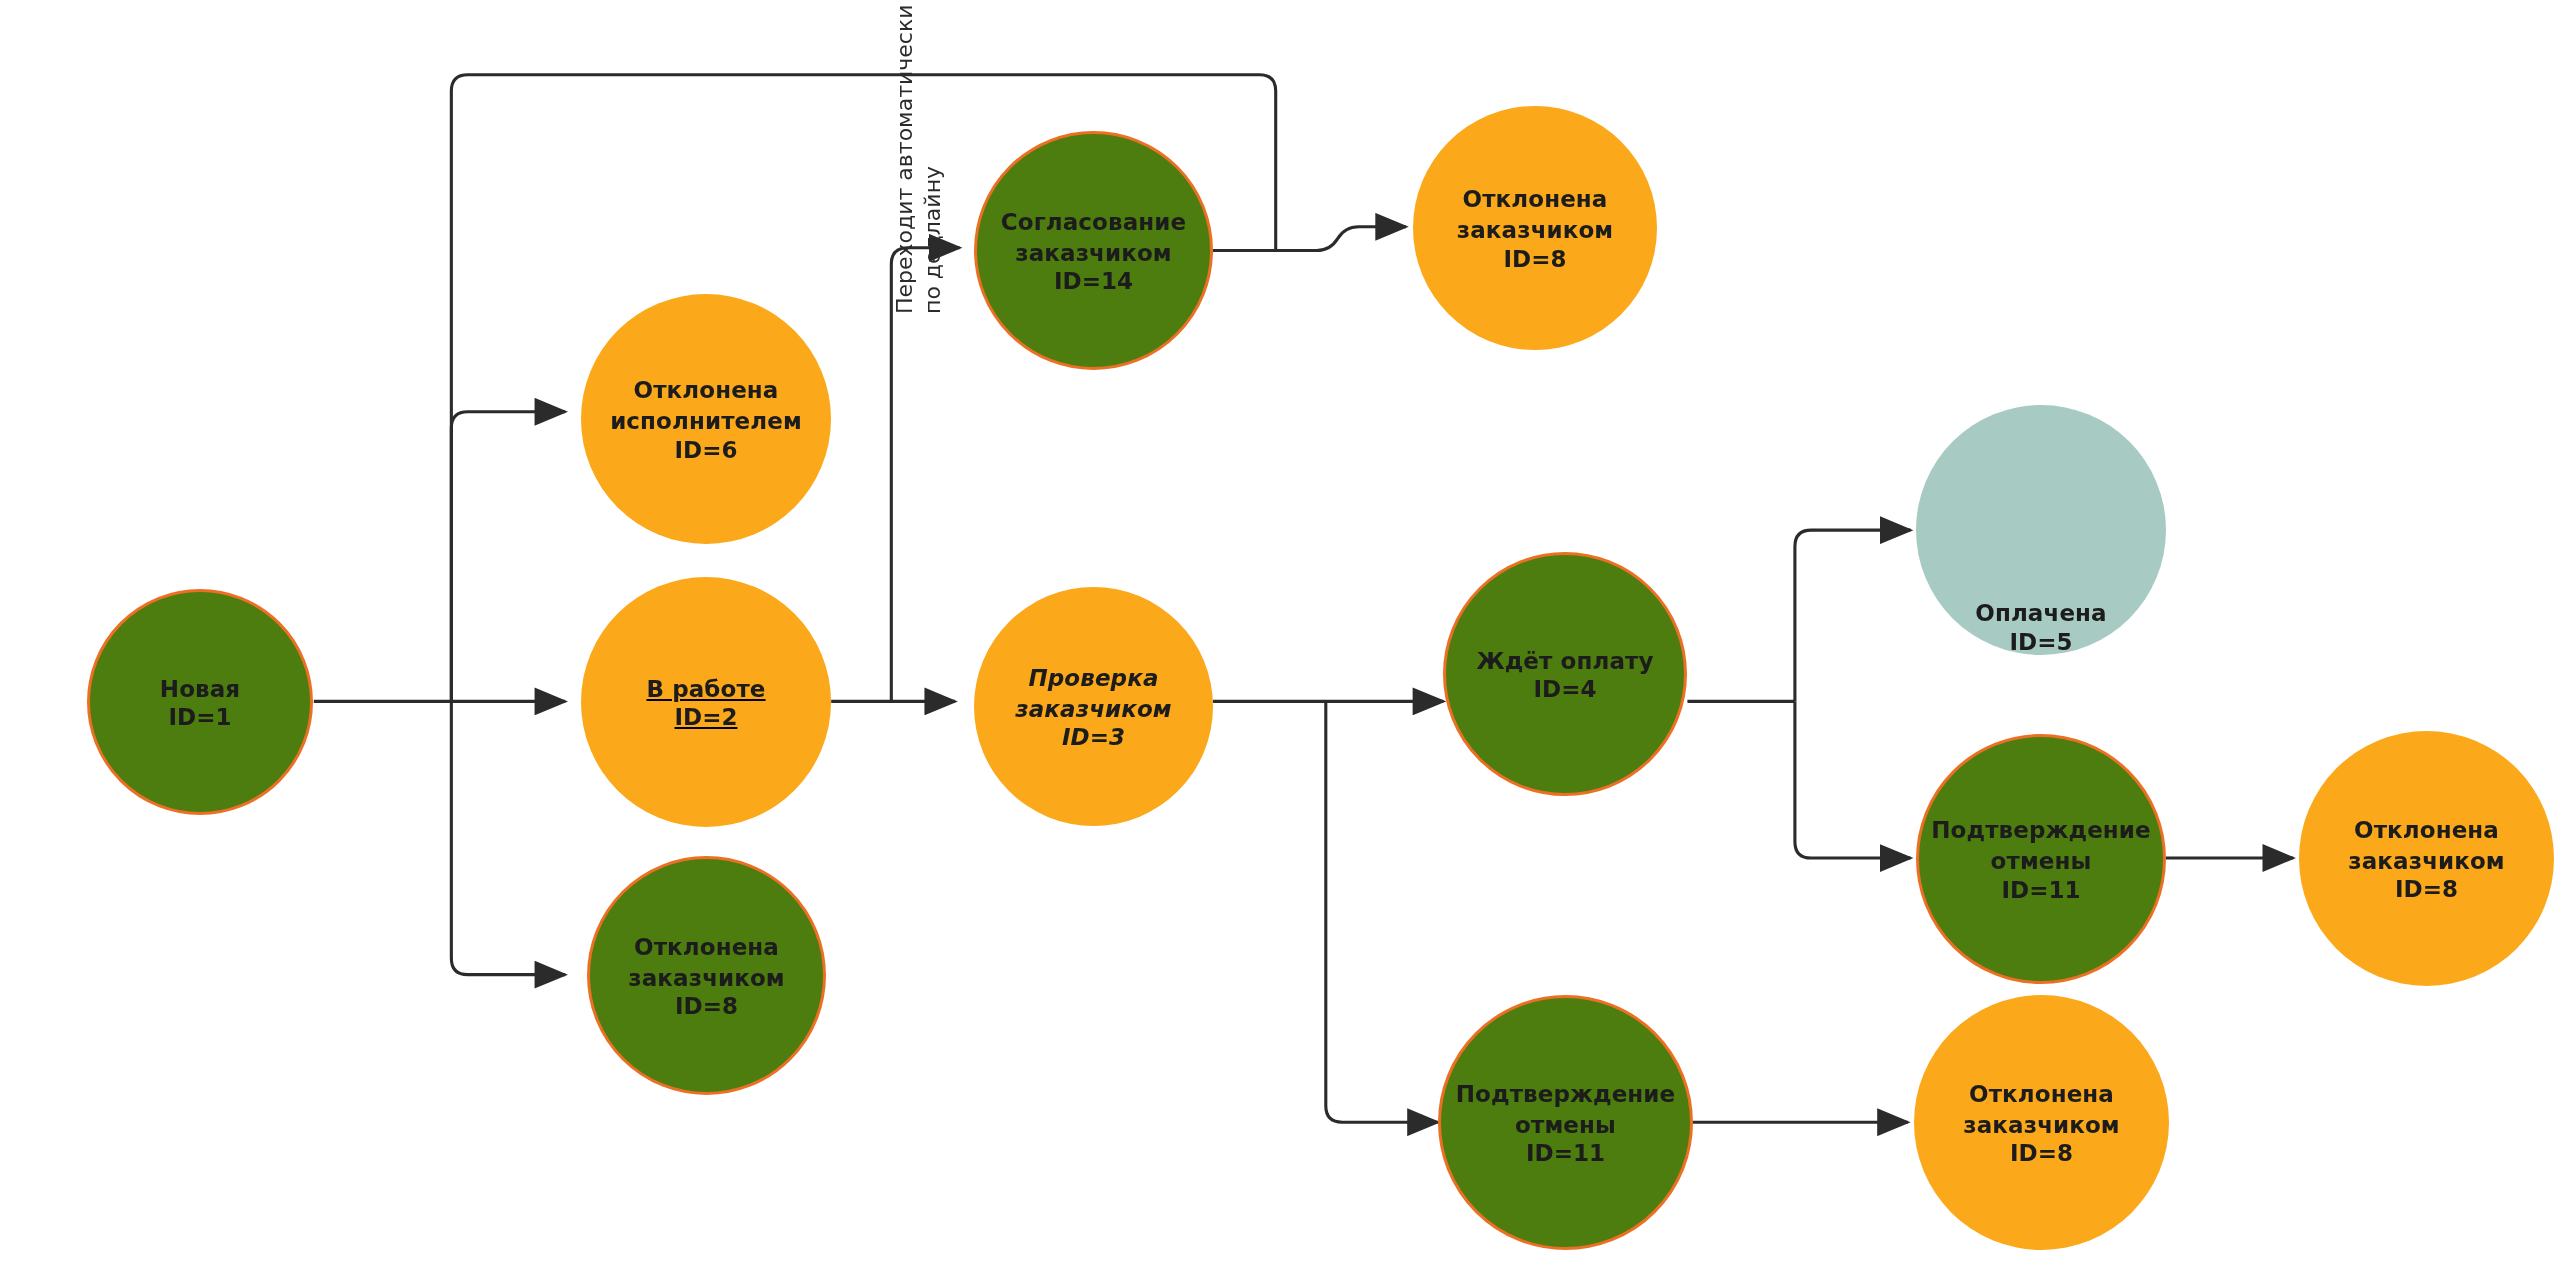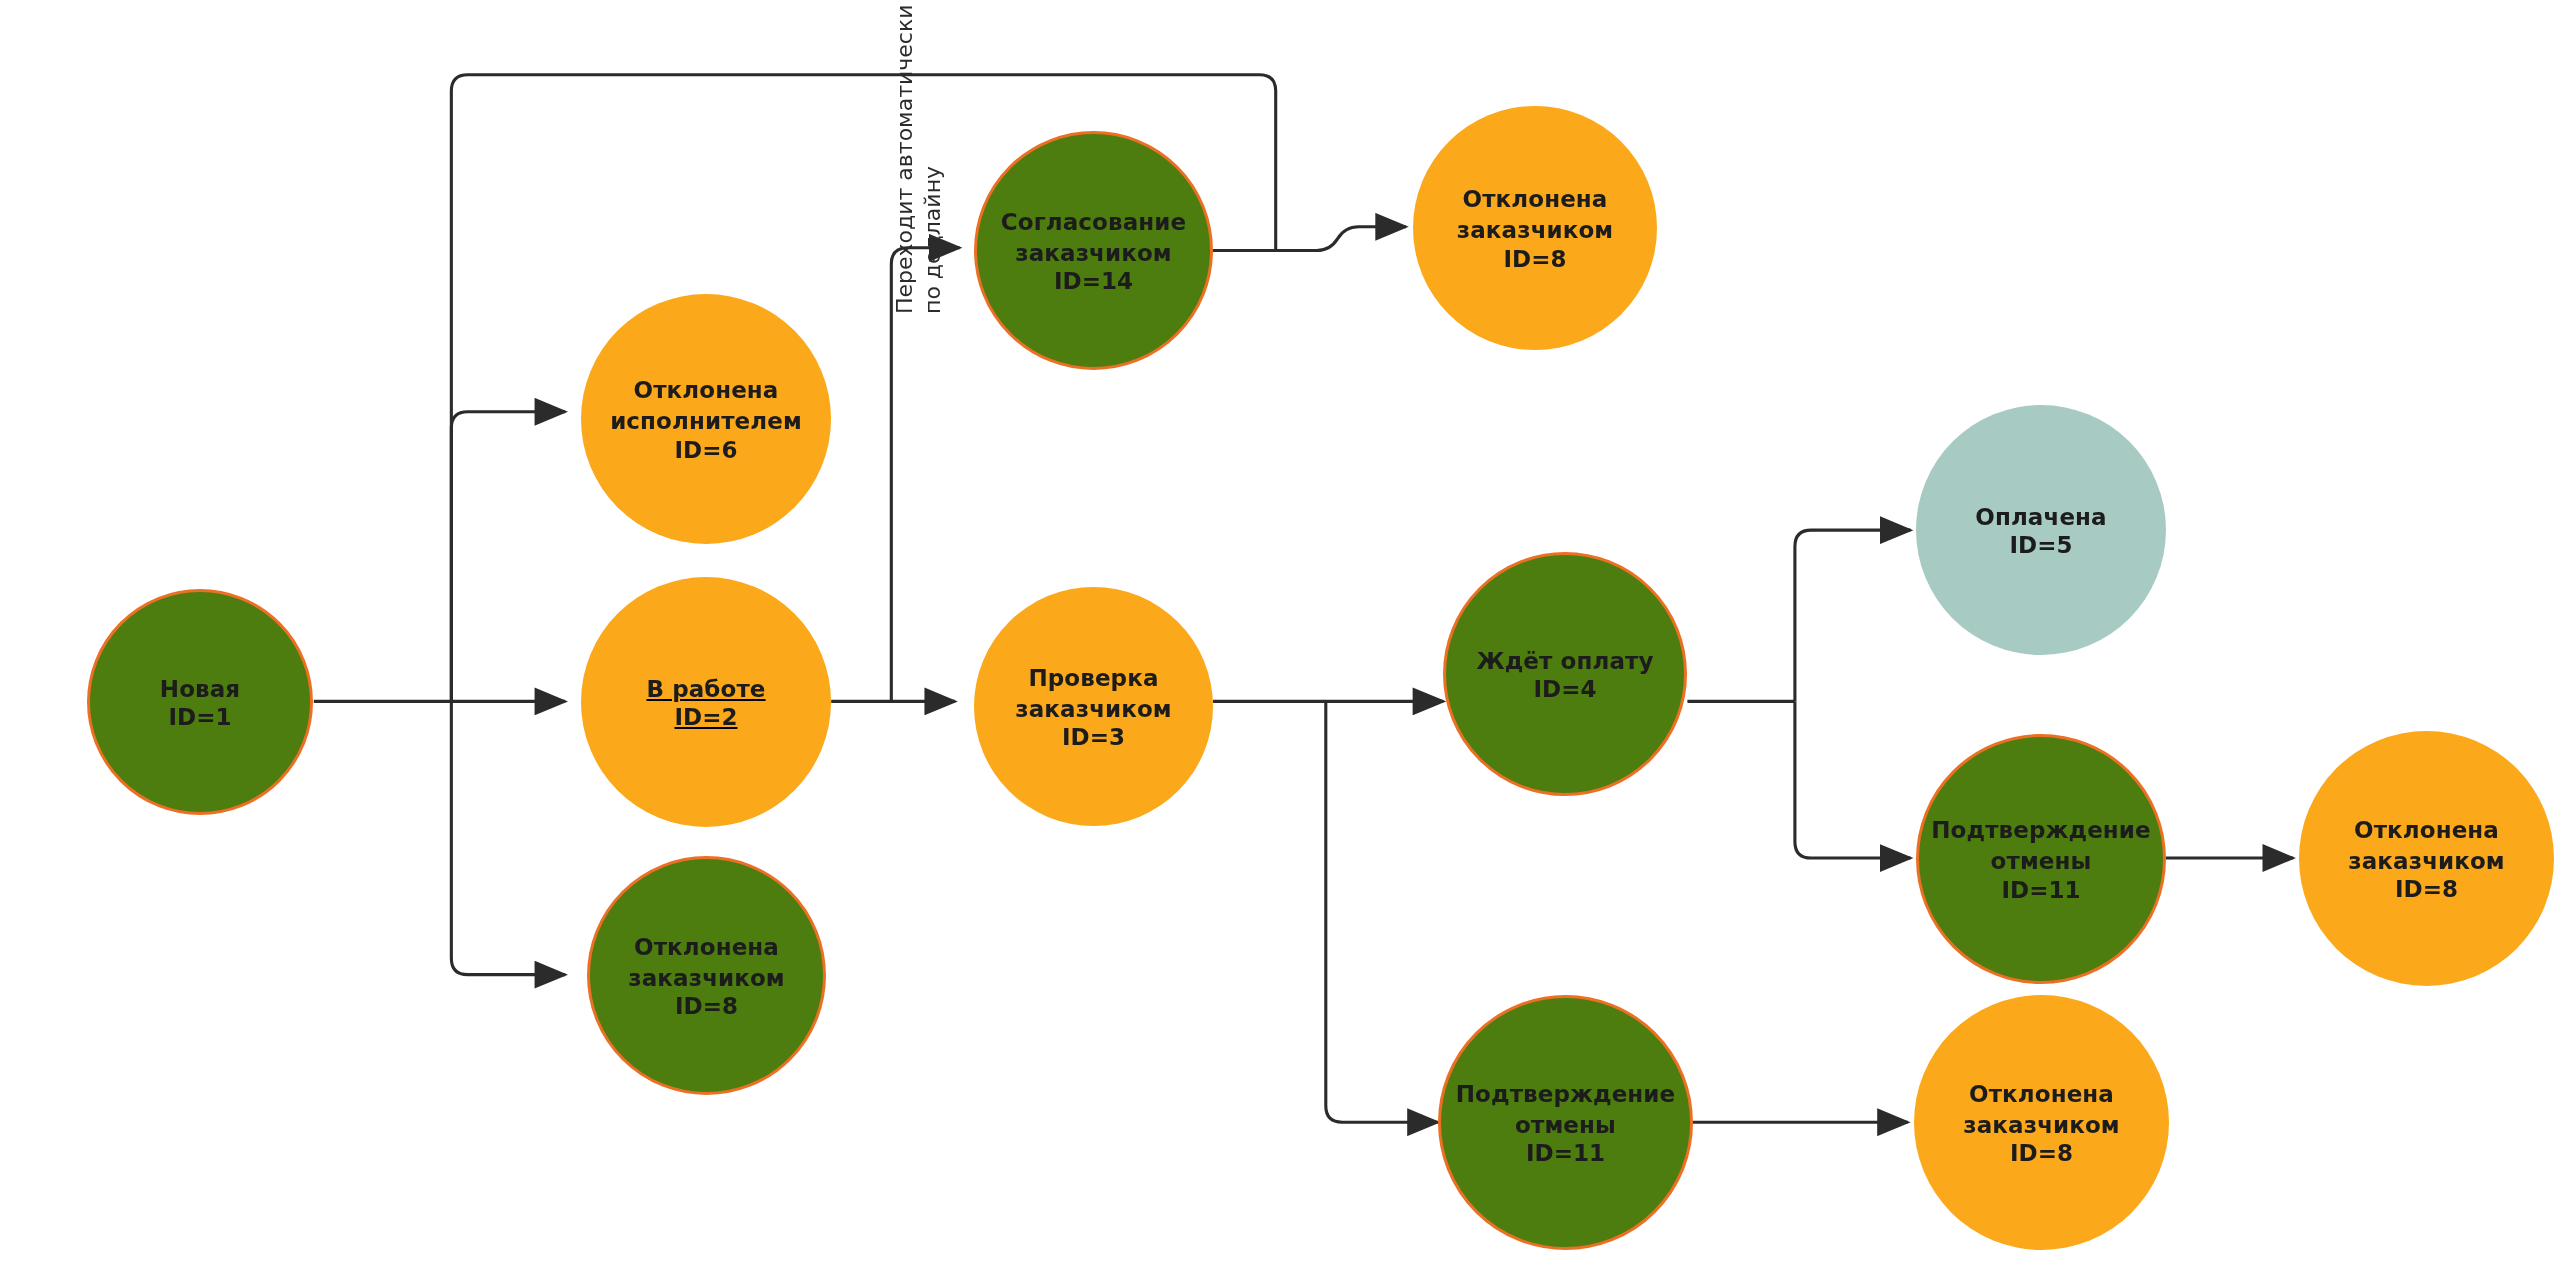--- a/index.html
+++ b/index.html
@@ -17,21 +17,21 @@
   }
   .node .node-text{
     display:block;line-height:1.33;
     font-weight:700;color:#1c1c1c;font-size:23px;
     letter-spacing:0.1px;padding:0 11px;
   }
   .node .node-id{display:block;font-weight:700;color:#1c1c1c;font-size:23px;}
 
   .style-light{background:#4d7c0f;border:3.2px solid #ec7024;}
   .style-orange{background:#fba81a;border:none;}
-  .style-teal{background:#a7cbc2;border:none;}
+  .style-teal{background:#a7cbc2;border:none;align-items:flex-end;}
 
   .edge-label{
     position:absolute;
     font-size:22px;color:#2b2b2b;font-weight:400;
     white-space:nowrap;line-height:1.25;
     transform-origin:0 0;
   }
 </style>
 </head>
 <body>
@@ -100,21 +100,21 @@
           <span class="node-text">заказчиком</span>
           <span class="node-id">ID=8</span>
         </div>
       </div>
       <div class="node style-orange" style="left: 581px; top: 577px; width: 250px; height: 250px; text-decoration: underline;">
         <div>
           <span class="node-text">В работе</span>
           <span class="node-id">ID=2</span>
         </div>
       </div>
-      <div class="node style-orange" style="left: 974px; top: 587px; width: 239px; height: 239px;">
+      <div class="node style-orange" style="left: 974px; top: 587px; width: 239px; height: 239px; font-style: italic;">
         <div>
           <span class="node-text">Проверка</span>
           <span class="node-text">заказчиком</span>
           <span class="node-id">ID=3</span>
         </div>
       </div>
       <div class="node style-light" style="left: 587px; top: 856px; width: 239px; height: 239px;">
         <div>
           <span class="node-text">Отклонена</span>
           <span class="node-text">заказчиком</span>

